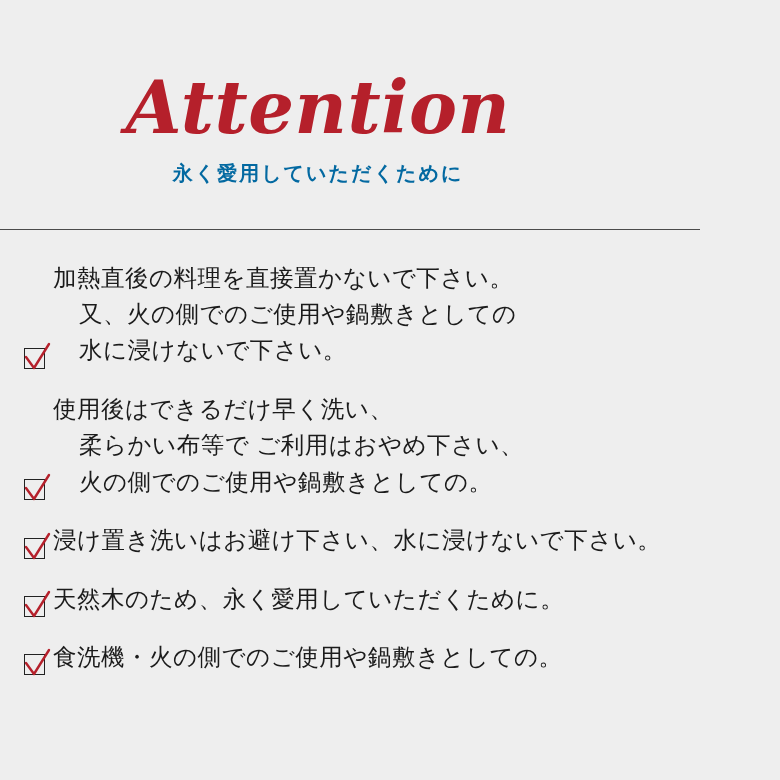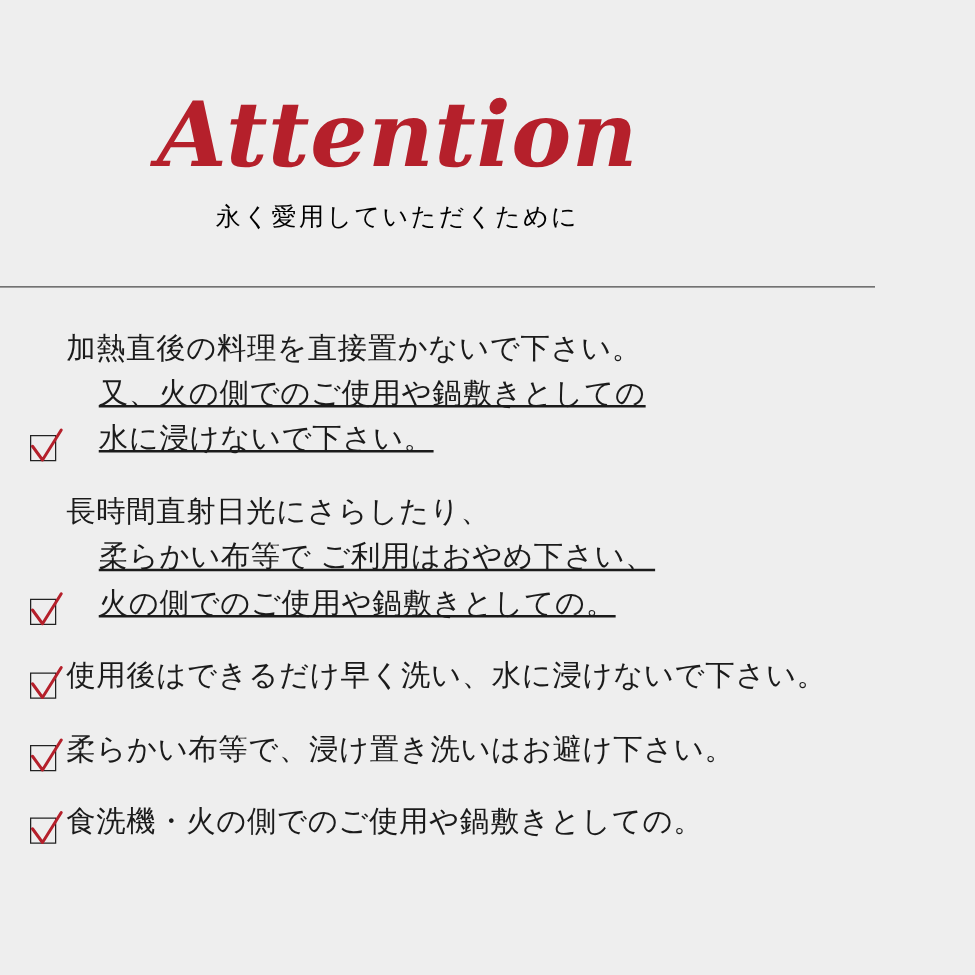--- a/index.html
+++ b/index.html
@@ -27,25 +27,25 @@
   .title {
     font-family: "DejaVu Serif", serif;
     font-style: italic;
     font-weight: bold;
     color: #b5202b;
     font-size: 72px;
     line-height: 1.05;
     letter-spacing: 0.5px;
   }
   .subtitle {
-    color: #000000;
+    color: #0369a1;
     font-size: 20px;
     letter-spacing: 2px;
     margin-top: 14px;
-    font-weight: 400;
+    font-weight: 700;
   }
   .divider {
     width: 700px;
     height: 1px;
     background: #4a4a4a;
     margin: 42px auto 0 auto;
   }
   .list {
     margin: 30px 0 0 0;
     padding: 0 20px 0 24px;
@@ -77,21 +77,20 @@
   }
   .line {
     font-size: 23.5px;
     line-height: 1.55;
     color: #1b1b1b;
     letter-spacing: 0.5px;
     white-space: nowrap;
   }
   .line.indent {
     padding-left: 26px;
-    text-decoration: underline;
   }
 </style>
 </head>
 <body>
 
 <div class="page">
 
   <div class="header">
     <div class="title">Attention</div>
     <div class="subtitle">永く愛用していただくために</div>
@@ -114,45 +113,45 @@
       </span>
     </div>
 
     <div class="item">
       <span class="checkbox">
         <svg viewBox="0 0 30 32" aria-hidden="true">
           <path d="M4 16 L12 27 L27 3" fill="none" stroke="#b5202b" stroke-width="2.4" stroke-linecap="round" stroke-linejoin="round"></path>
         </svg>
       </span>
       <span class="lines">
-        <div class="line">長時間直射日光にさらしたり、</div>
+        <div class="line">使用後はできるだけ早く洗い、</div>
         <div class="line indent">柔らかい布等で ご利用はおやめ下さい、</div>
         <div class="line indent">火の側でのご使用や鍋敷きとしての。</div>
       </span>
     </div>
 
     <div class="item">
       <span class="checkbox">
         <svg viewBox="0 0 30 32" aria-hidden="true">
           <path d="M4 16 L12 27 L27 3" fill="none" stroke="#b5202b" stroke-width="2.4" stroke-linecap="round" stroke-linejoin="round"></path>
         </svg>
       </span>
       <span class="lines">
-        <div class="line">使用後はできるだけ早く洗い、水に浸けないで下さい。</div>
+        <div class="line">浸け置き洗いはお避け下さい、水に浸けないで下さい。</div>
       </span>
     </div>
 
     <div class="item">
       <span class="checkbox">
         <svg viewBox="0 0 30 32" aria-hidden="true">
           <path d="M4 16 L12 27 L27 3" fill="none" stroke="#b5202b" stroke-width="2.4" stroke-linecap="round" stroke-linejoin="round"></path>
         </svg>
       </span>
       <span class="lines">
-        <div class="line">柔らかい布等で、浸け置き洗いはお避け下さい。</div>
+        <div class="line">天然木のため、永く愛用していただくために。</div>
       </span>
     </div>
 
     <div class="item">
       <span class="checkbox">
         <svg viewBox="0 0 30 32" aria-hidden="true">
           <path d="M4 16 L12 27 L27 3" fill="none" stroke="#b5202b" stroke-width="2.4" stroke-linecap="round" stroke-linejoin="round"></path>
         </svg>
       </span>
       <span class="lines">

